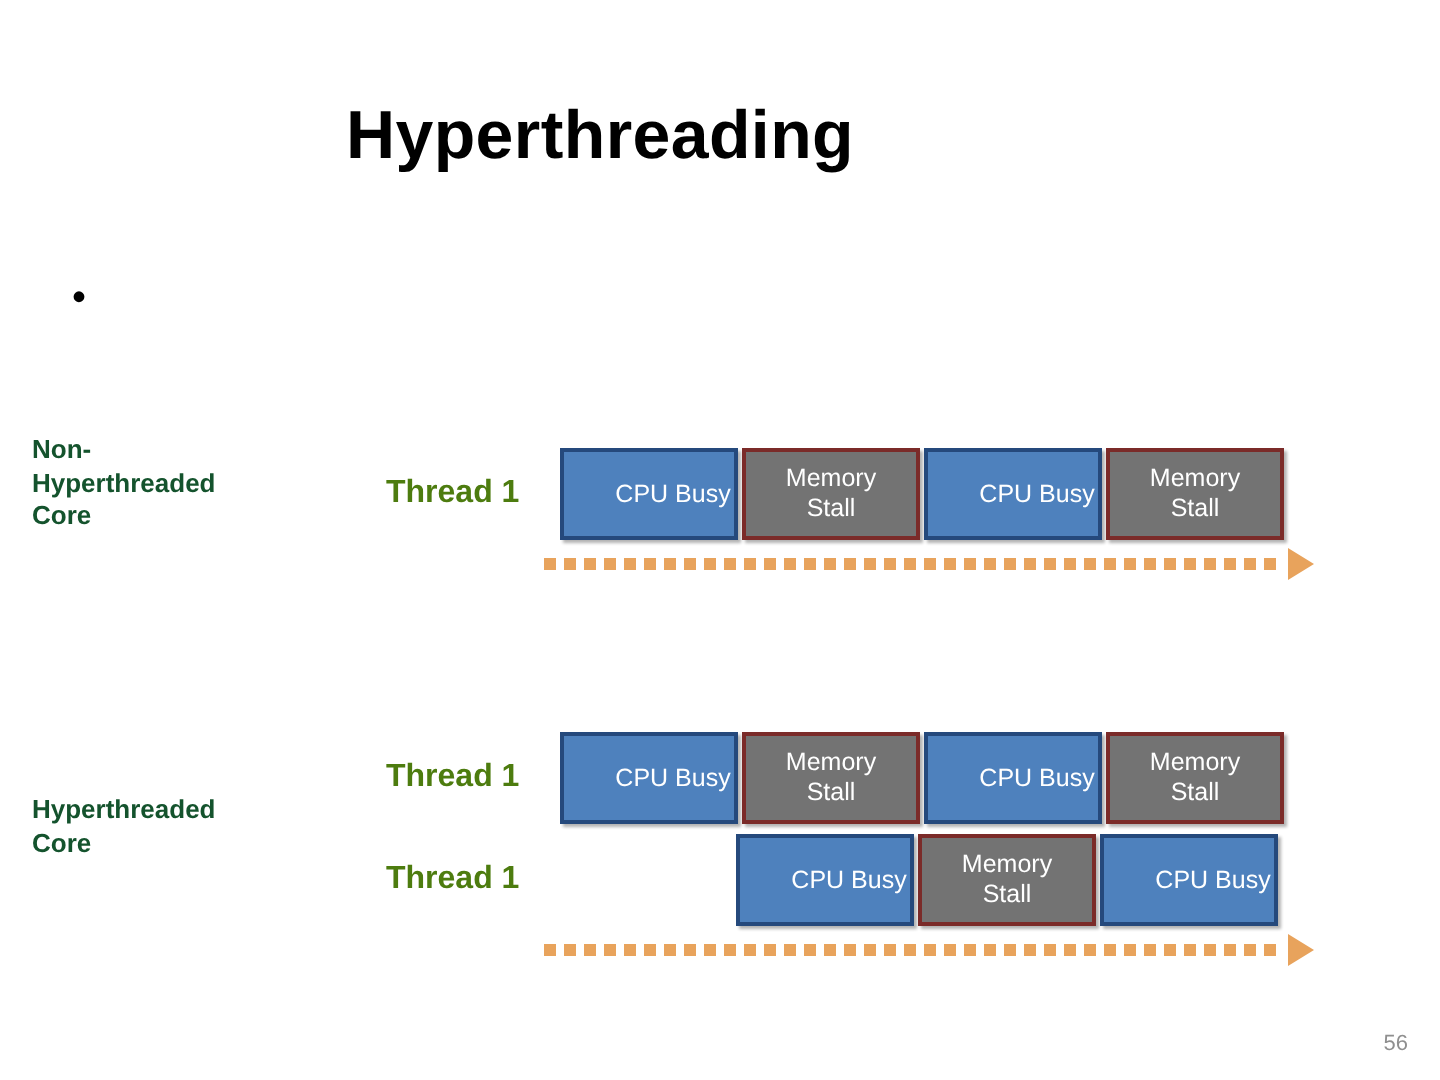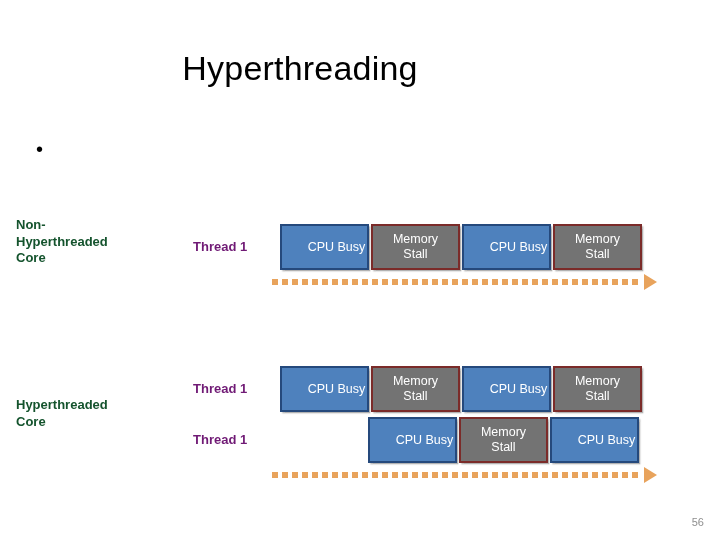--- a/index.html
+++ b/index.html
@@ -17,21 +17,21 @@
   }
 
   
   #slide-title {
     position: absolute;
     left: 0;
     top: 47px;
     width: 600px;
     text-align: center;
     font-size: 34px;
-    font-weight: 400;
+    font-weight: 700;
     line-height: 42px;
     letter-spacing: 0.2px;
     color: #000000;
   }
 
   
   #bullet-row {
     position: absolute;
     left: 36px;
     top: 132px;
@@ -67,24 +67,24 @@
     font-weight: bold;
     line-height: 16.5px;
     color: #14532d;
     white-space: pre-line;
   }
   #group-label-nonht { left: 16px; top: 217px; width: 165px; }
   #group-label-ht    { left: 16px; top: 397px; width: 165px; }
 
   .thread-label {
     position: absolute;
-    font-size: 13px;
+    font-size: 16px;
     font-weight: bold;
     line-height: 16px;
-    color: #701a75;
+    color: #4d7c0f;
     text-align: left;
   }
   #thread-label-r1 { left: 193px; top: 239px; }
   #thread-label-r2 { left: 193px; top: 381px; }
   #thread-label-r3 { left: 193px; top: 432px; }
 
   
   .block-row {
     position: absolute;
     height: 46px;

